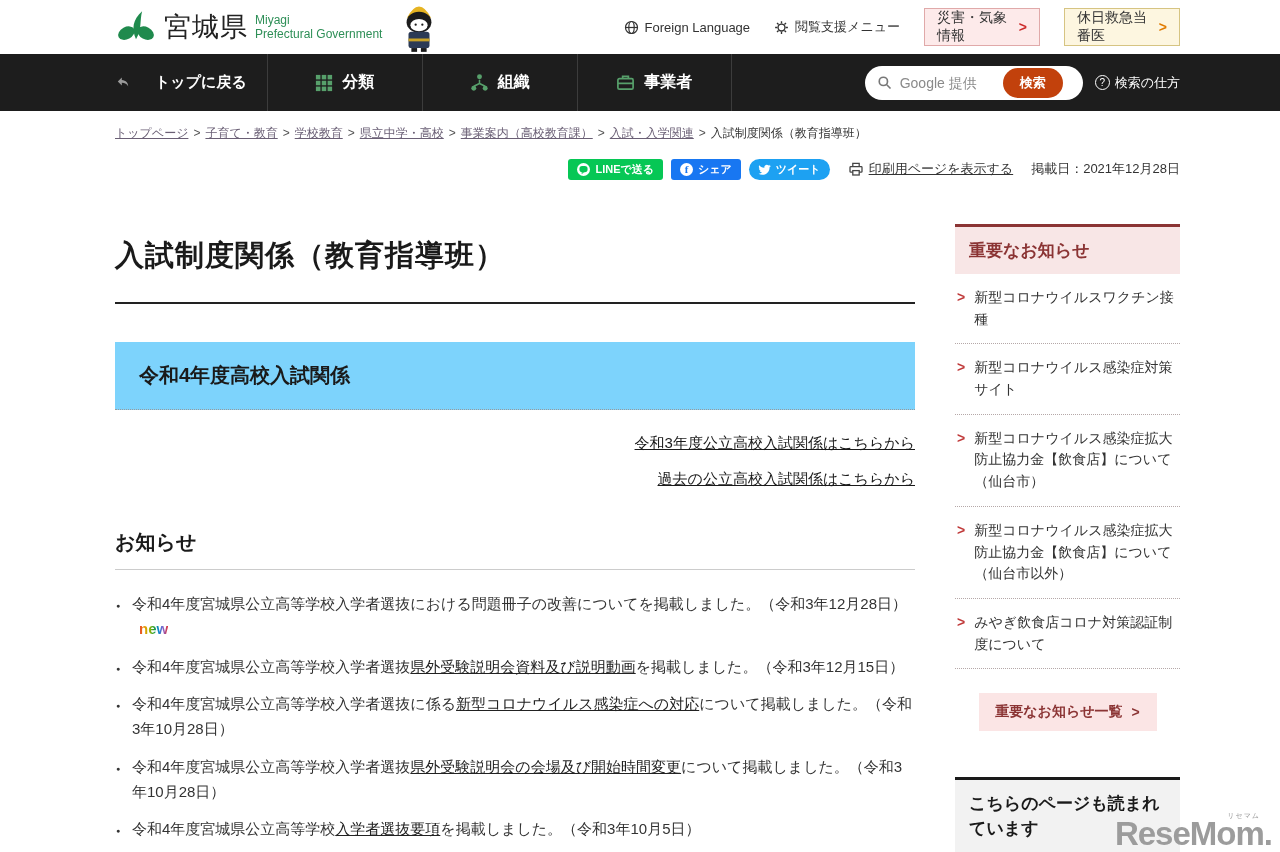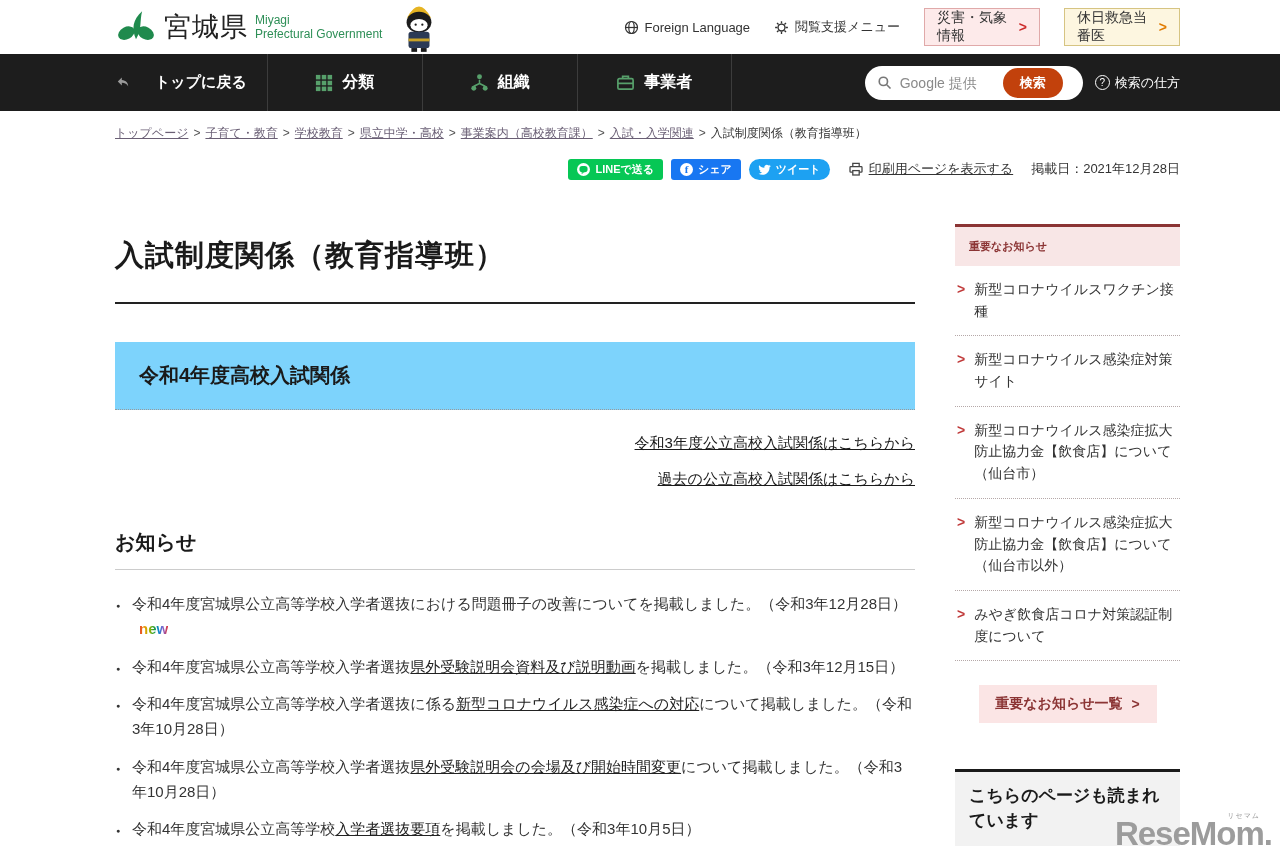--- a/index.html
+++ b/index.html
@@ -87,21 +87,21 @@
   ul.news a { color:#222; text-decoration:underline; }
   .new-badge { font-weight:bold; margin-left:7px; color:#e07000; }
   @supports ((background-clip:text) or (-webkit-background-clip:text)) {
     .new-badge { background:linear-gradient(90deg,#e03030,#f09000,#b8b800,#28a028,#0888cc,#8860cc,#e03030);
                  -webkit-background-clip:text; background-clip:text; color:transparent; }
   }
 
   
   .sidebar { width:225px; padding-top:44px; }
   .imp-box { border-top:3px solid #8b3434; }
-  .imp-title { background:#f8e6e6; color:#8b3434; font-weight:bold; font-size:11px; padding:12px 14px; }
+  .imp-title { background:#f8e6e6; color:#8b3434; font-weight:bold; font-size:17px; padding:12px 14px; }
   .side-list { list-style:none; margin:0; padding:0; }
   .side-list li { display:flex; gap:9px; padding:13px 2px; border-bottom:1px dotted #b5a8a8;
                   font-size:14px; line-height:1.55; color:#333; }
   .side-list li a { color:#333; text-decoration:none; }
   .side-chev-red { color:#c03a3a; font-weight:bold; flex:none; }
   .imp-more { display:flex; justify-content:center; align-items:center; gap:9px; background:#fbe5e5;
               color:#8b3434; font-weight:bold; font-size:14px; margin:24px auto 0; width:178px;
               padding:10px 0; text-decoration:none; }
   .rel-box { margin-top:46px; border-top:3px solid #1a1a1a; }
   .rel-title { background:#f2f2f2; color:#1a1a1a; font-weight:bold; font-size:17px; padding:12px 14px;

